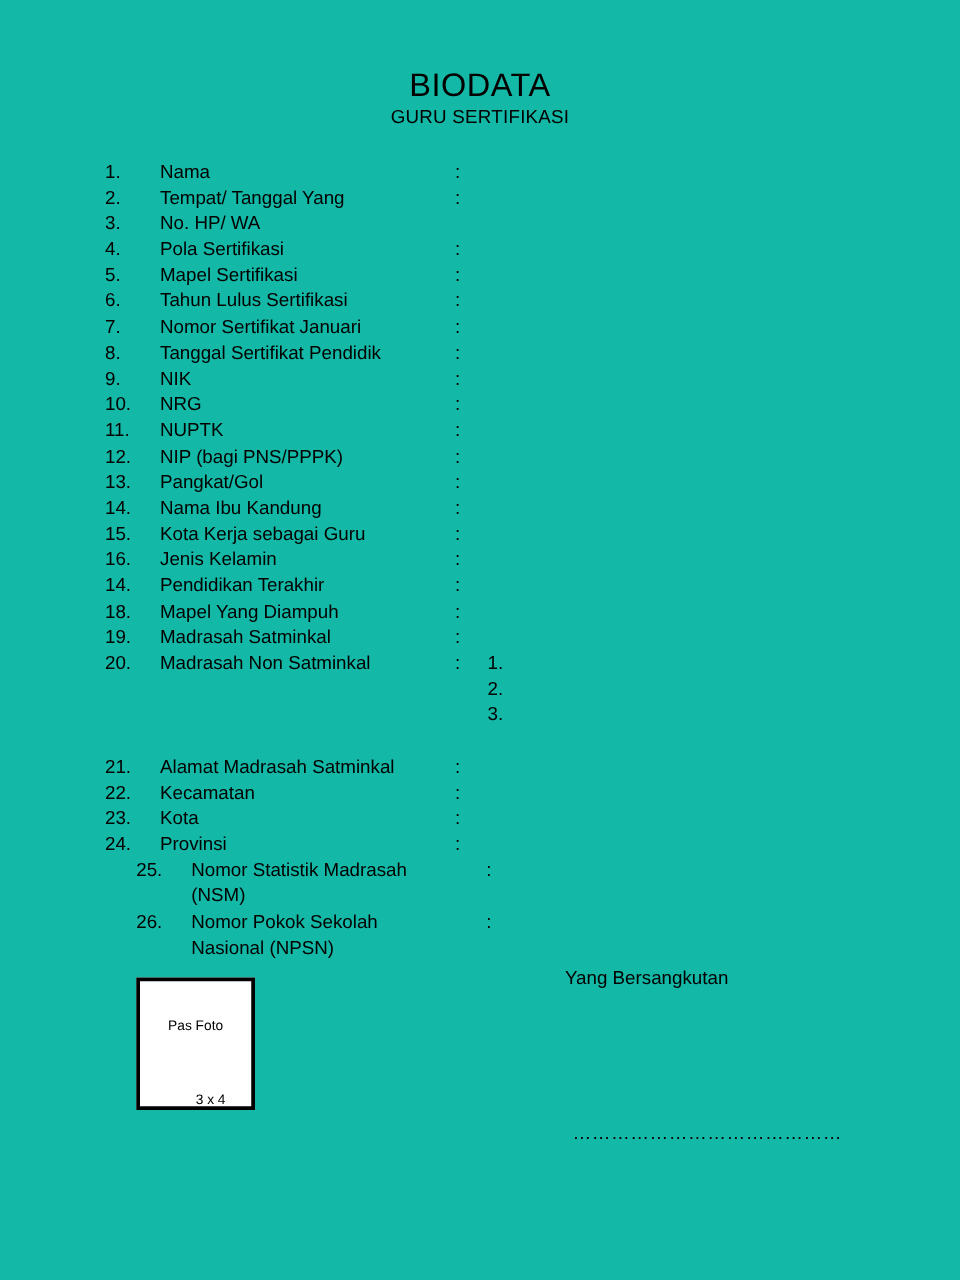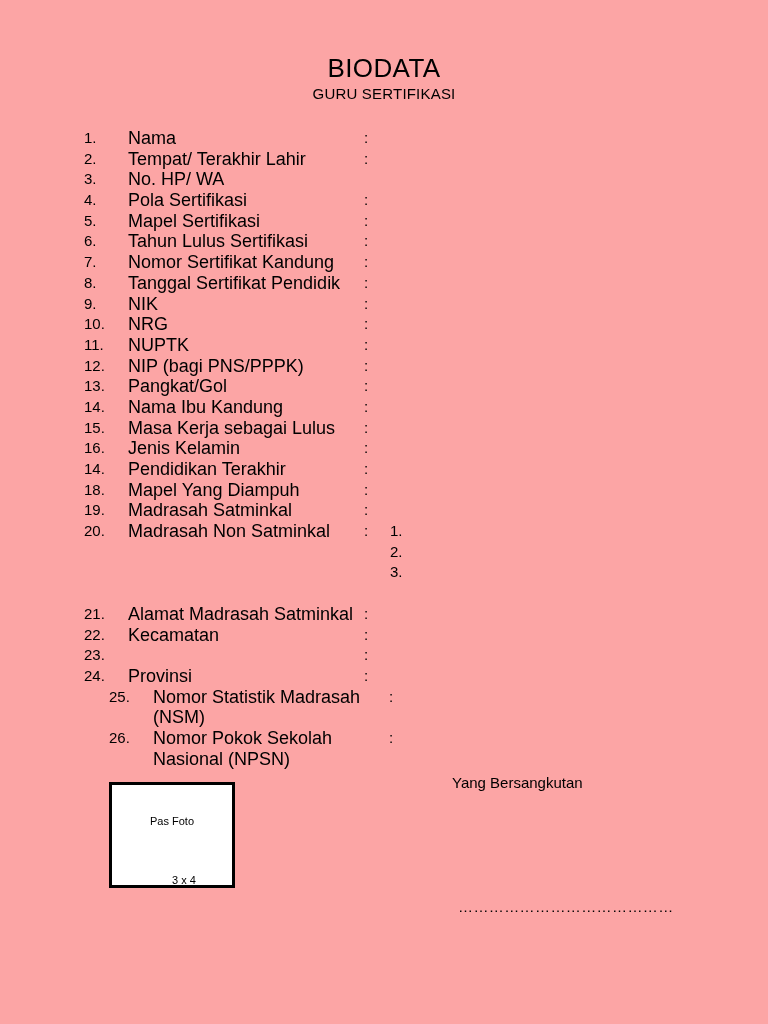--- a/index.html
+++ b/index.html
@@ -12,21 +12,21 @@
     height: 1024px;
     position: relative;
     font-family: "Liberation Sans", sans-serif;
     color: #000000;
     overflow: hidden;
   }
 
   .page {
     position: absolute;
     inset: 0;
-    background: #fca5a5;
+    background: #14b8a6;
   }
 
   
   .doc-title {
     position: absolute;
     left: 0;
     top: 54px;
     width: 768px;
     text-align: center;
     font-size: 26px;
@@ -65,21 +65,21 @@
     width: 32px;
     text-align: left;
     font-size: 15px;
     line-height: 20.7px;
     white-space: nowrap;
   }
   .f-label {
     position: absolute;
     left: 128px;
     width: 228px;
-    font-size: 18px;
+    font-size: 15px;
     line-height: 20.7px;
   }
   .f-label .l2 {
     display: block;
   }
   .f-colon {
     position: absolute;
     left: 364px;
     font-size: 15px;
     line-height: 20.7px;
@@ -124,21 +124,21 @@
     font-size: 15px;
     letter-spacing: 0.4px;
     white-space: nowrap;
   }
 
   
   .photo-box {
     position: absolute;
     left: 109px;
     top: 782px;
-    width: 126px;
+    width: 95px;
     height: 106px;
     border: 3px solid #000000;
     box-sizing: border-box;
     background: #ffffff;
   }
   .photo-label {
     position: absolute;
     left: 0;
     top: 30px;
     width: 100%;
@@ -168,21 +168,21 @@
 
   <div class="field-list">
 
     <div class="field-row">
       <span class="f-num">1.</span>
       <span class="f-label">Nama</span>
       <span class="f-colon">:</span>
     </div>
     <div class="field-row">
       <span class="f-num">2.</span>
-      <span class="f-label">Tempat/ Terakhir Lahir</span>
+      <span class="f-label">Tempat/ Tanggal Yang</span>
       <span class="f-colon">:</span>
     </div>
     <div class="field-row">
       <span class="f-num">3.</span>
       <span class="f-label">No. HP/ WA</span>
       <span class="f-colon"></span>
     </div>
     <div class="field-row">
       <span class="f-num">4.</span>
       <span class="f-label">Pola Sertifikasi</span>
@@ -193,21 +193,21 @@
       <span class="f-label">Mapel Sertifikasi</span>
       <span class="f-colon">:</span>
     </div>
     <div class="field-row">
       <span class="f-num">6.</span>
       <span class="f-label">Tahun Lulus Sertifikasi</span>
       <span class="f-colon">:</span>
     </div>
     <div class="field-row">
       <span class="f-num">7.</span>
-      <span class="f-label">Nomor Sertifikat Kandung</span>
+      <span class="f-label">Nomor Sertifikat Januari</span>
       <span class="f-colon">:</span>
     </div>
     <div class="field-row">
       <span class="f-num">8.</span>
       <span class="f-label">Tanggal Sertifikat Pendidik</span>
       <span class="f-colon">:</span>
     </div>
     <div class="field-row">
       <span class="f-num">9.</span>
       <span class="f-label">NIK</span>
@@ -233,21 +233,21 @@
       <span class="f-label">Pangkat/Gol</span>
       <span class="f-colon">:</span>
     </div>
     <div class="field-row">
       <span class="f-num">14.</span>
       <span class="f-label">Nama Ibu Kandung</span>
       <span class="f-colon">:</span>
     </div>
     <div class="field-row">
       <span class="f-num">15.</span>
-      <span class="f-label">Masa Kerja sebagai Lulus</span>
+      <span class="f-label">Kota Kerja sebagai Guru</span>
       <span class="f-colon">:</span>
     </div>
     <div class="field-row">
       <span class="f-num">16.</span>
       <span class="f-label">Jenis Kelamin</span>
       <span class="f-colon">:</span>
     </div>
     <div class="field-row">
       <span class="f-num">14.</span>
       <span class="f-label">Pendidikan Terakhir</span>
@@ -284,20 +284,21 @@
       <span class="f-label">Alamat Madrasah Satminkal</span>
       <span class="f-colon">:</span>
     </div>
     <div class="field-row">
       <span class="f-num">22.</span>
       <span class="f-label">Kecamatan</span>
       <span class="f-colon">:</span>
     </div>
     <div class="field-row">
       <span class="f-num">23.</span>
+      <span class="f-label">Kota</span>
       <span class="f-colon">:</span>
     </div>
     <div class="field-row">
       <span class="f-num">24.</span>
       <span class="f-label">Provinsi</span>
       <span class="f-colon">:</span>
     </div>
 
     <div class="field-row tall">
       <span class="f-num">25.</span>

